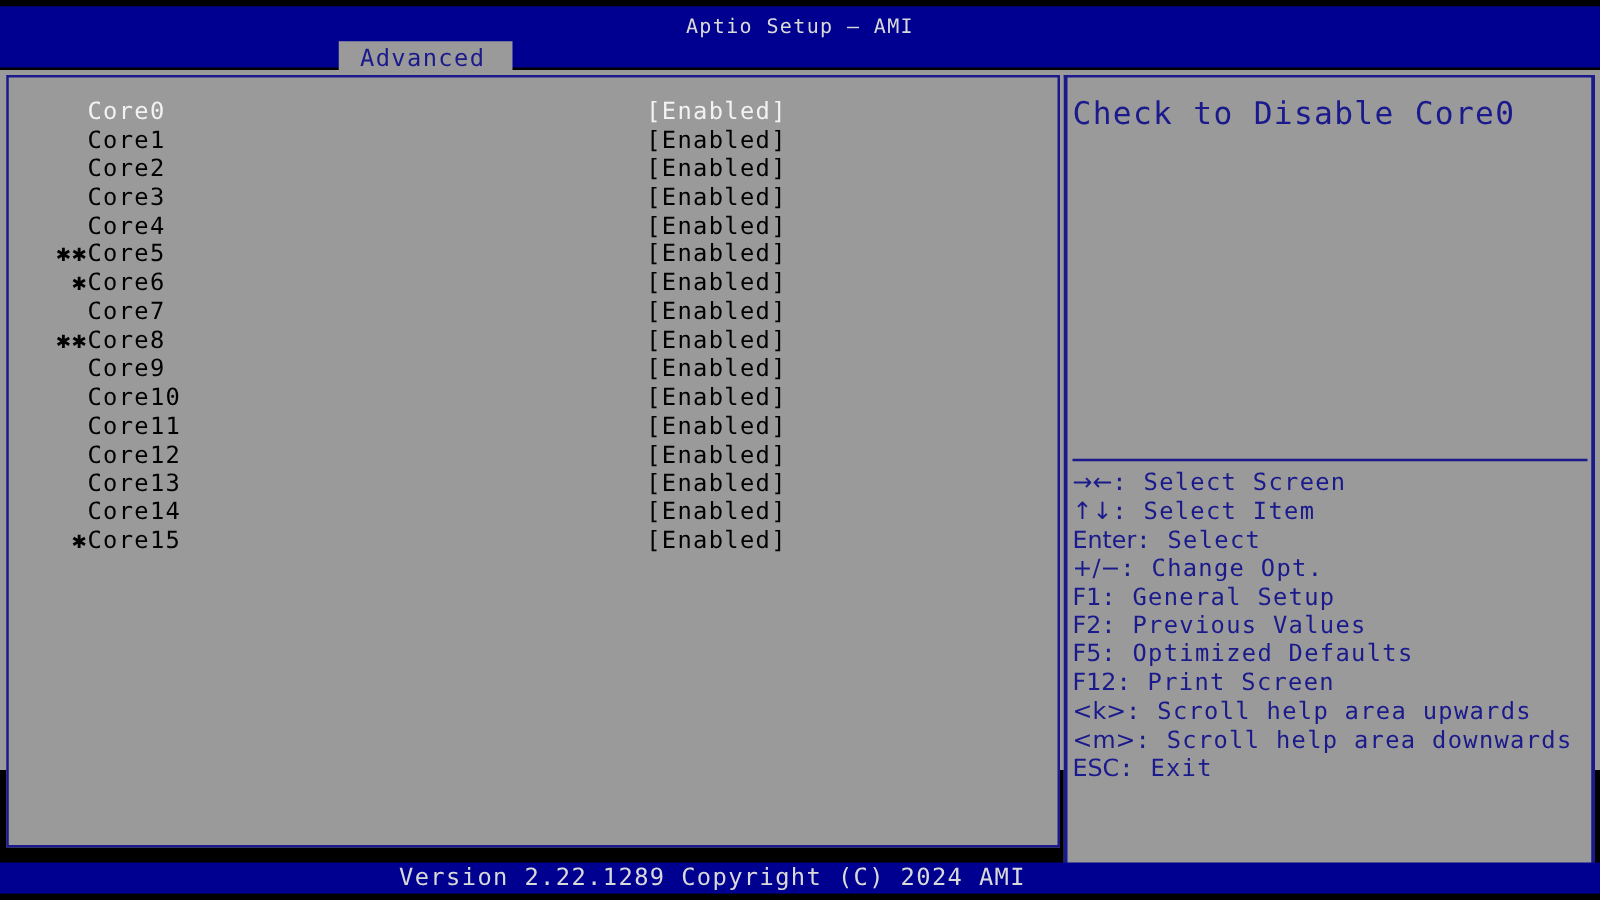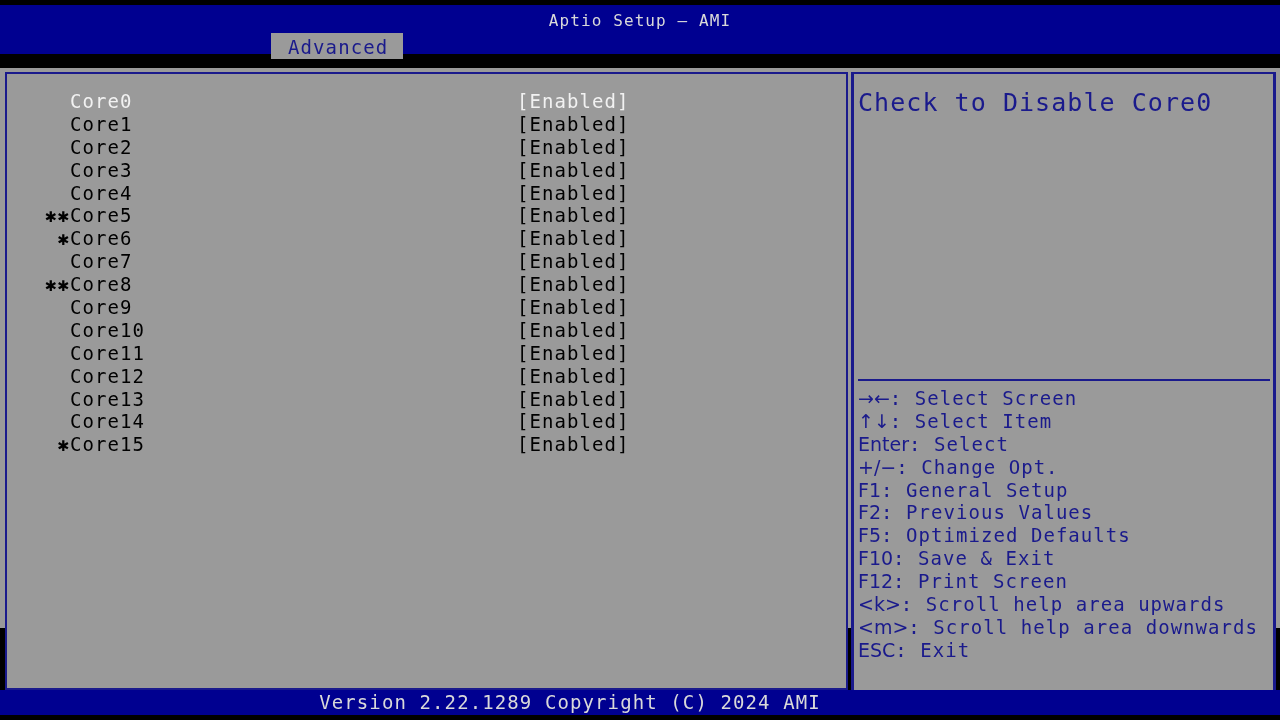--- a/index.html
+++ b/index.html
@@ -47,33 +47,33 @@
   .tab-strip {
     position: absolute;
     left: 0; top: 28px;
     width: 1280px; height: 26px;
   }
 
   .tab {
     position: absolute;
     left: 271px; top: 0px;
     height: 26px;
-    padding: 2px 15px 0 17px;
+    padding: 2px 22px 0 17px;
     background: #9a9a9a;
     color: #1a1a8c;
     font-size: 19px;
     letter-spacing: 1.1px;
     line-height: 24px;
     white-space: pre;
   }
 
   
   .body-area {
     position: absolute;
-    left: 0; top: 68px;
+    left: 0; top: 56px;
     width: 1280px; height: 560px;
     background: #9a9a9a;
   }
 
   
   .left-panel {
     position: absolute;
     left: 5px; top: 4px;
     width: 843px; height: 618px;
     border: 2px solid #1a1a8c;
@@ -237,21 +237,20 @@
     <div class="help-text">Check to Disable Core0</div>
     <div class="help-divider"></div>
     <div class="legend" id="legend-host">
         <div class="legend-line"><span class="legend-key">→←</span><span>: Select Screen</span></div>
         <div class="legend-line"><span class="legend-key">↑↓</span><span>: Select Item</span></div>
         <div class="legend-line"><span class="legend-key">Enter</span><span>: Select</span></div>
         <div class="legend-line"><span class="legend-key">+/−</span><span>: Change Opt.</span></div>
         <div class="legend-line"><span class="legend-key">F1</span><span>: General Setup</span></div>
         <div class="legend-line"><span class="legend-key">F2</span><span>: Previous Values</span></div>
         <div class="legend-line"><span class="legend-key">F5</span><span>: Optimized Defaults</span></div>
-        <div class="legend-line"><span class="legend-key">F10</span><span>: Save &amp; Exit</span></div>
         <div class="legend-line"><span class="legend-key">F12</span><span>: Print Screen</span></div>
         <div class="legend-line"><span class="legend-key">&lt;k&gt;</span><span>: Scroll help area upwards</span></div>
         <div class="legend-line"><span class="legend-key">&lt;m&gt;</span><span>: Scroll help area downwards</span></div>
         <div class="legend-line"><span class="legend-key">ESC</span><span>: Exit</span></div>
       </div>
   </div>
 
 </div>
 
 <div class="footer">

